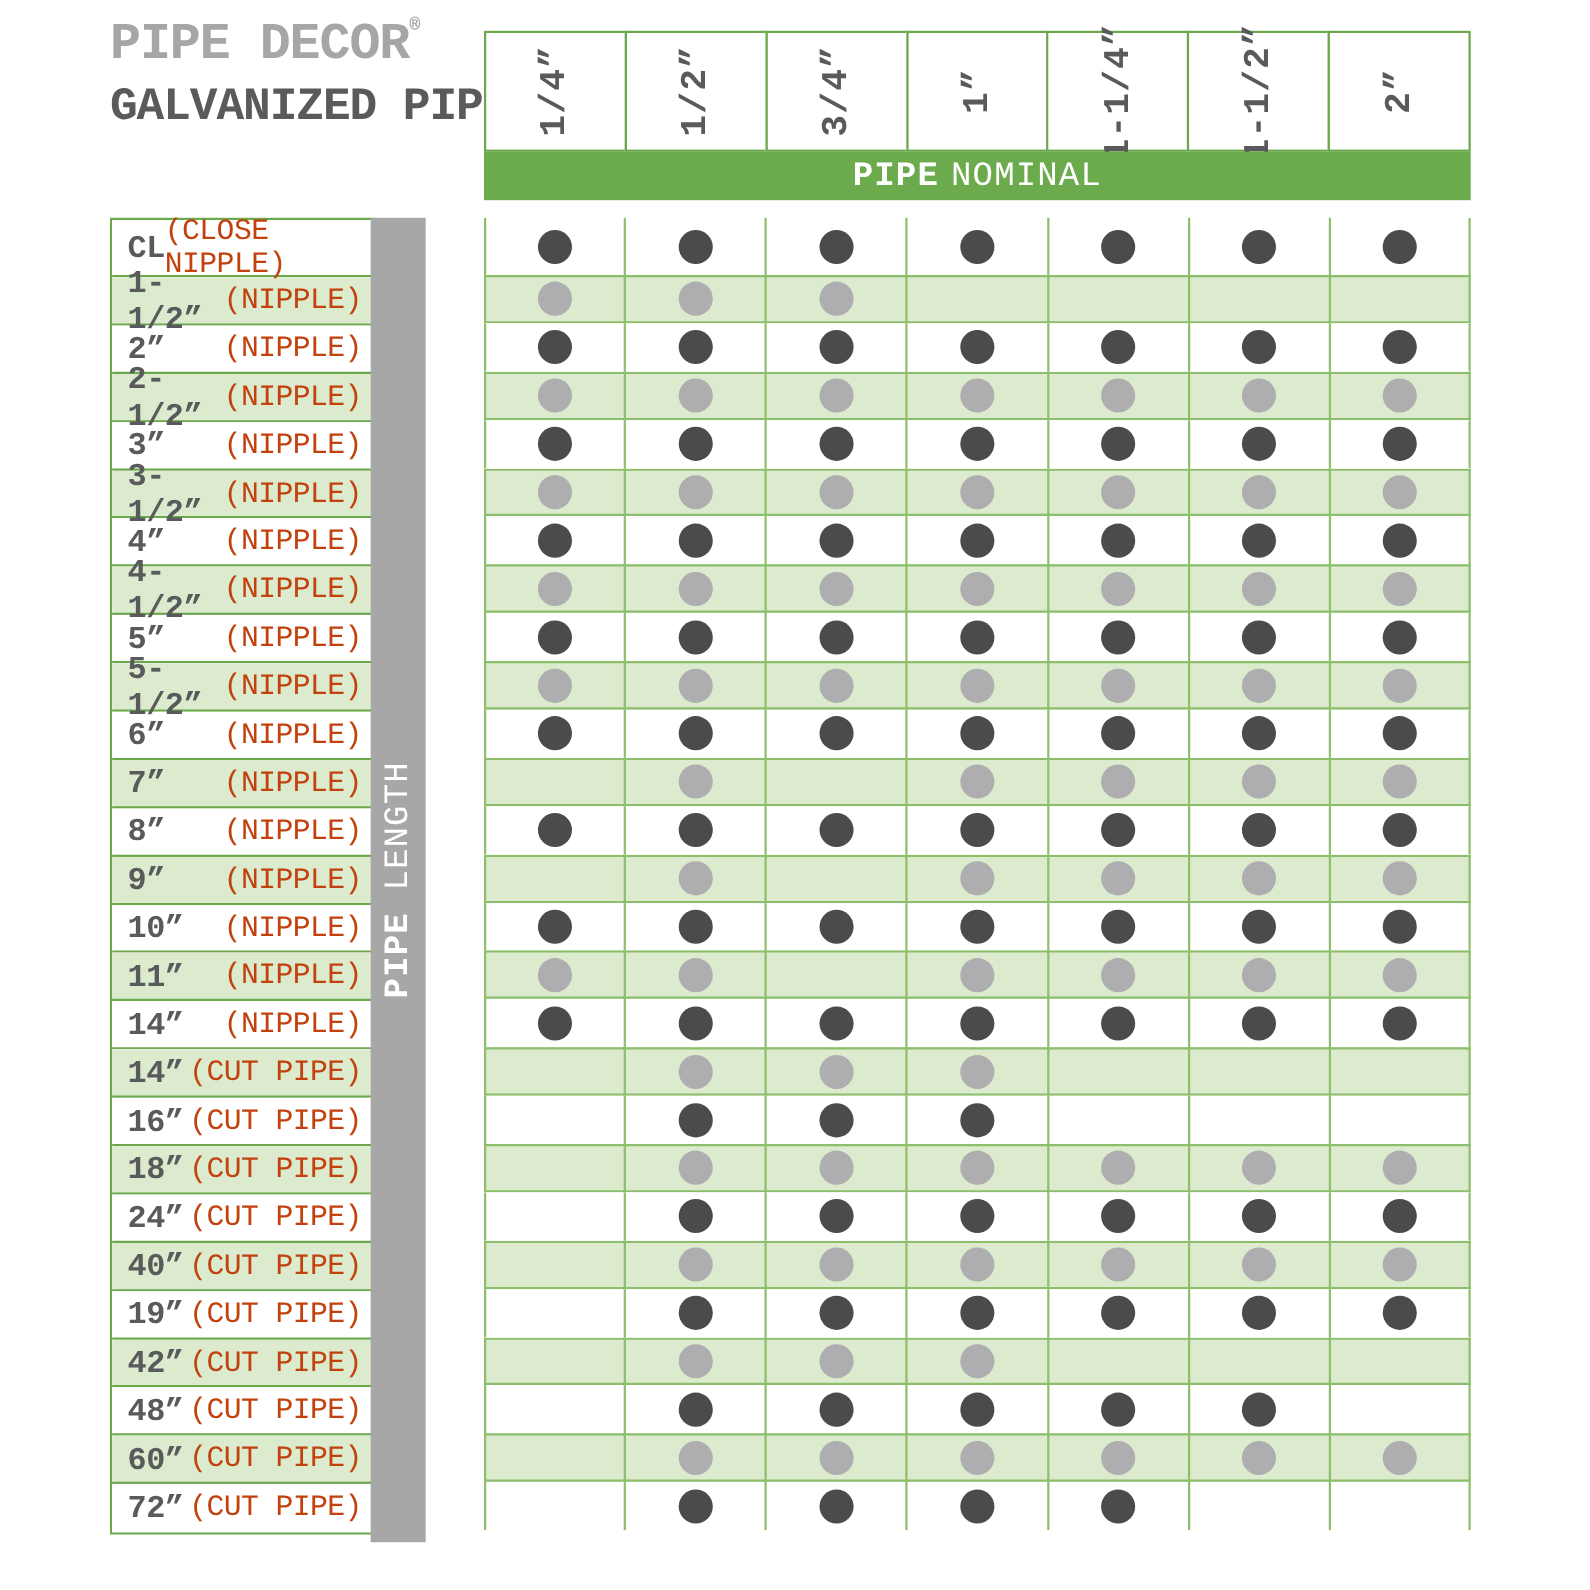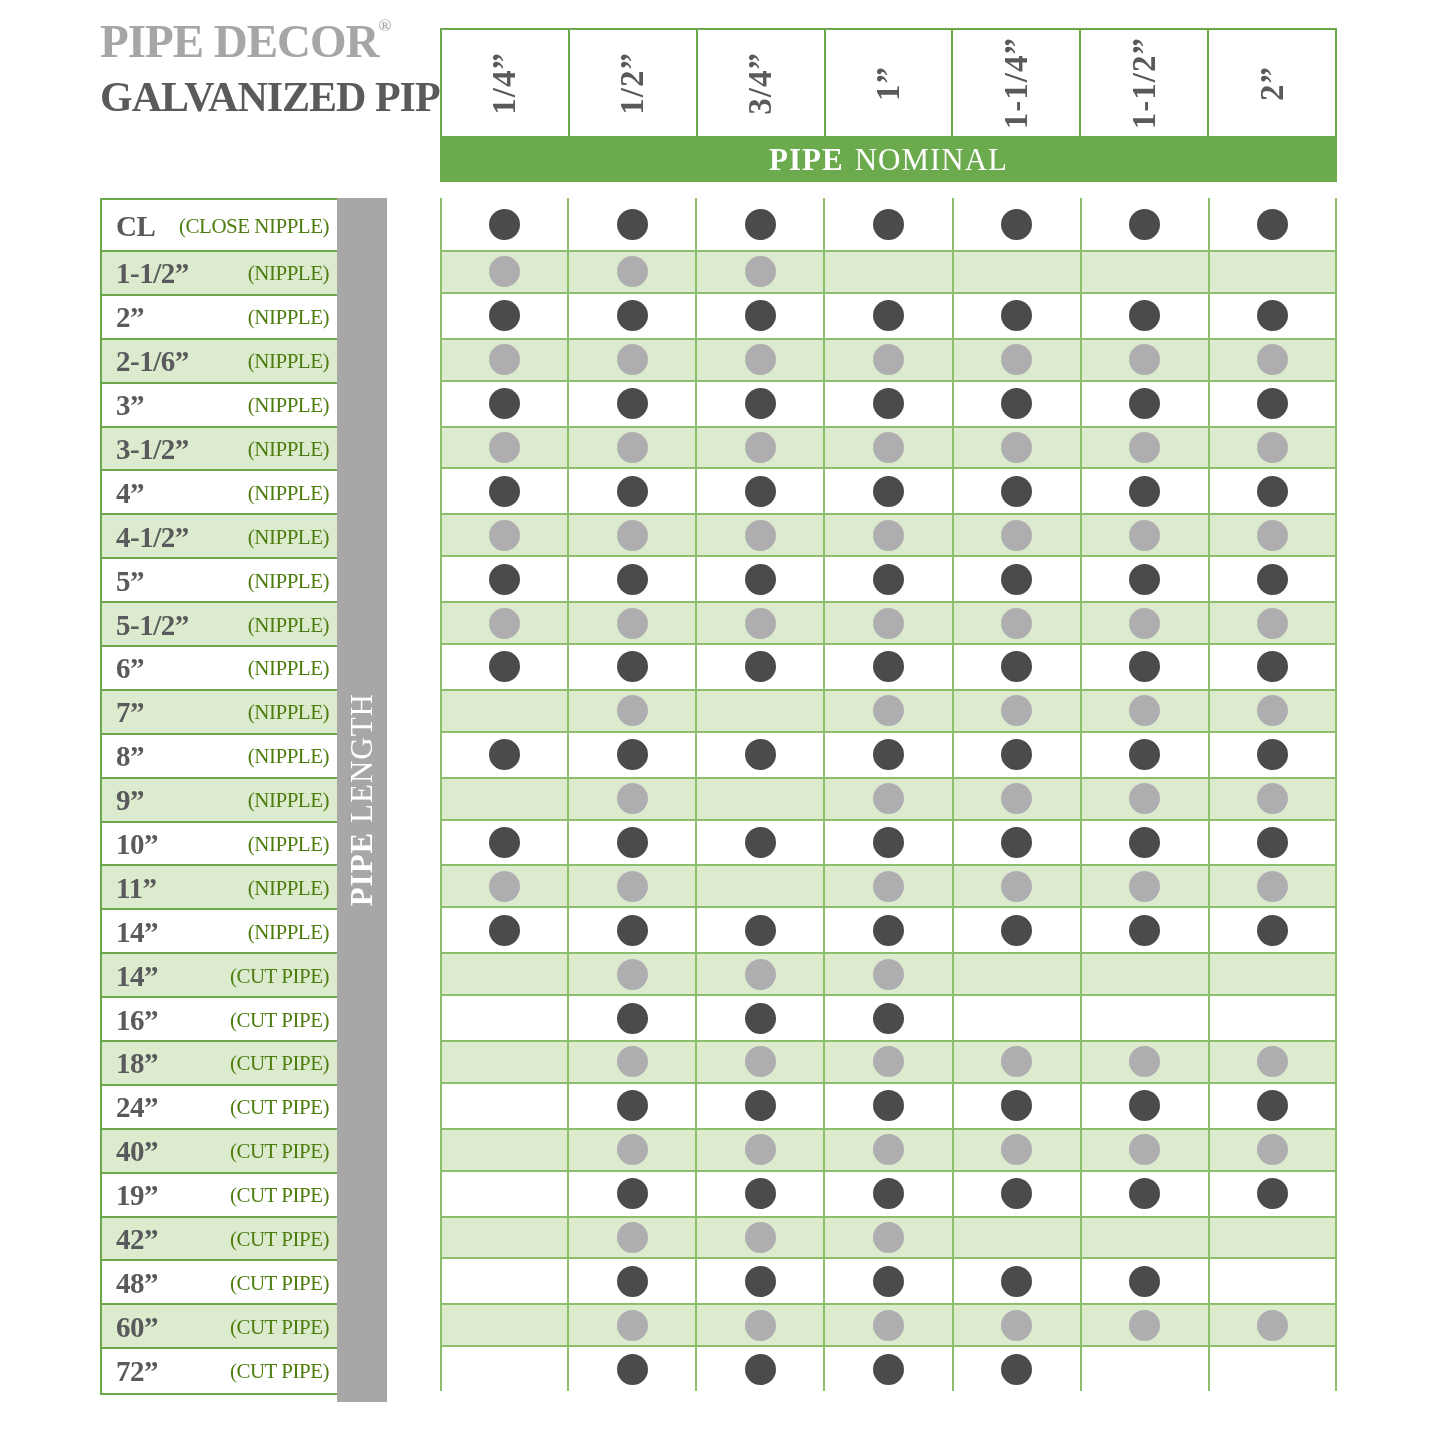--- a/index.html
+++ b/index.html
@@ -1,17 +1,17 @@
 <!DOCTYPE html>
 <html><head>
 <meta charset="utf-8">
 <style>
   html,body{margin:0;padding:0;background:#ffffff;}
   .page{position:relative;width:1445px;height:1445px;background:#ffffff;overflow:hidden;
-        font-family:Liberation Serif, serif;color:#595a5c;}
+        font-family:Liberation Mono, monospace;color:#595a5c;}
 
   
   .logo{position:absolute;left:100px;top:14px;font-size:47px;font-weight:bold;
         color:#a7a6a6;letter-spacing:-1px;white-space:nowrap;}
   .logo .reg{font-size:17px;vertical-align:26px;letter-spacing:0;}
   .title{position:absolute;left:100px;top:74px;font-size:42px;font-weight:bold;
          color:#595a5c;line-height:47px;letter-spacing:-1px;}
 
   
   .hcols{position:absolute;left:440px;top:28px;width:897px;height:110px;display:flex;}
@@ -30,21 +30,21 @@
   
   .ltable{position:absolute;left:100px;top:198px;width:237px;border:2px solid #6aa84b;
           box-sizing:content-box;}
   .lrow{height:43.9px;display:flex;align-items:center;justify-content:space-between;
         padding:0 10px 0 14px;box-sizing:border-box;box-shadow:inset 0 -2px #6aa84b;
         background:#ffffff;}
   .lrow:first-child{height:52px;}
   .lrow:last-child{box-shadow:none;}
   .lrow.green{background:#dcebce;}
   .rlabel{font-size:29px;font-weight:bold;color:#595a5c;letter-spacing:-0.5px;}
-  .rsub{font-size:21px;color:#4d7c0f;letter-spacing:-0.5px;}
+  .rsub{font-size:27px;color:#c2410c;letter-spacing:-0.5px;}
 
   
   .ybar{position:absolute;left:337px;top:198px;width:50px;height:1204px;background:#a8a7a7;
         display:flex;align-items:center;justify-content:center;}
   .ylabel{writing-mode:vertical-rl;transform:rotate(180deg);color:#ffffff;font-size:31px;
           letter-spacing:1px;white-space:nowrap;}
   .ylabel .b{font-weight:bold;}
 
   
   .grid{position:absolute;left:440px;top:198px;width:897px;}
@@ -109,21 +109,21 @@
       </div>
       <div class="lrow green">
         <span class="rlabel">1-1/2”</span>
         <span class="rsub">(NIPPLE)</span>
       </div>
       <div class="lrow white">
         <span class="rlabel">2”</span>
         <span class="rsub">(NIPPLE)</span>
       </div>
       <div class="lrow green">
-        <span class="rlabel">2-1/6”</span>
+        <span class="rlabel">2-1/2”</span>
         <span class="rsub">(NIPPLE)</span>
       </div>
       <div class="lrow white">
         <span class="rlabel">3”</span>
         <span class="rsub">(NIPPLE)</span>
       </div>
       <div class="lrow green">
         <span class="rlabel">3-1/2”</span>
         <span class="rsub">(NIPPLE)</span>
       </div>

